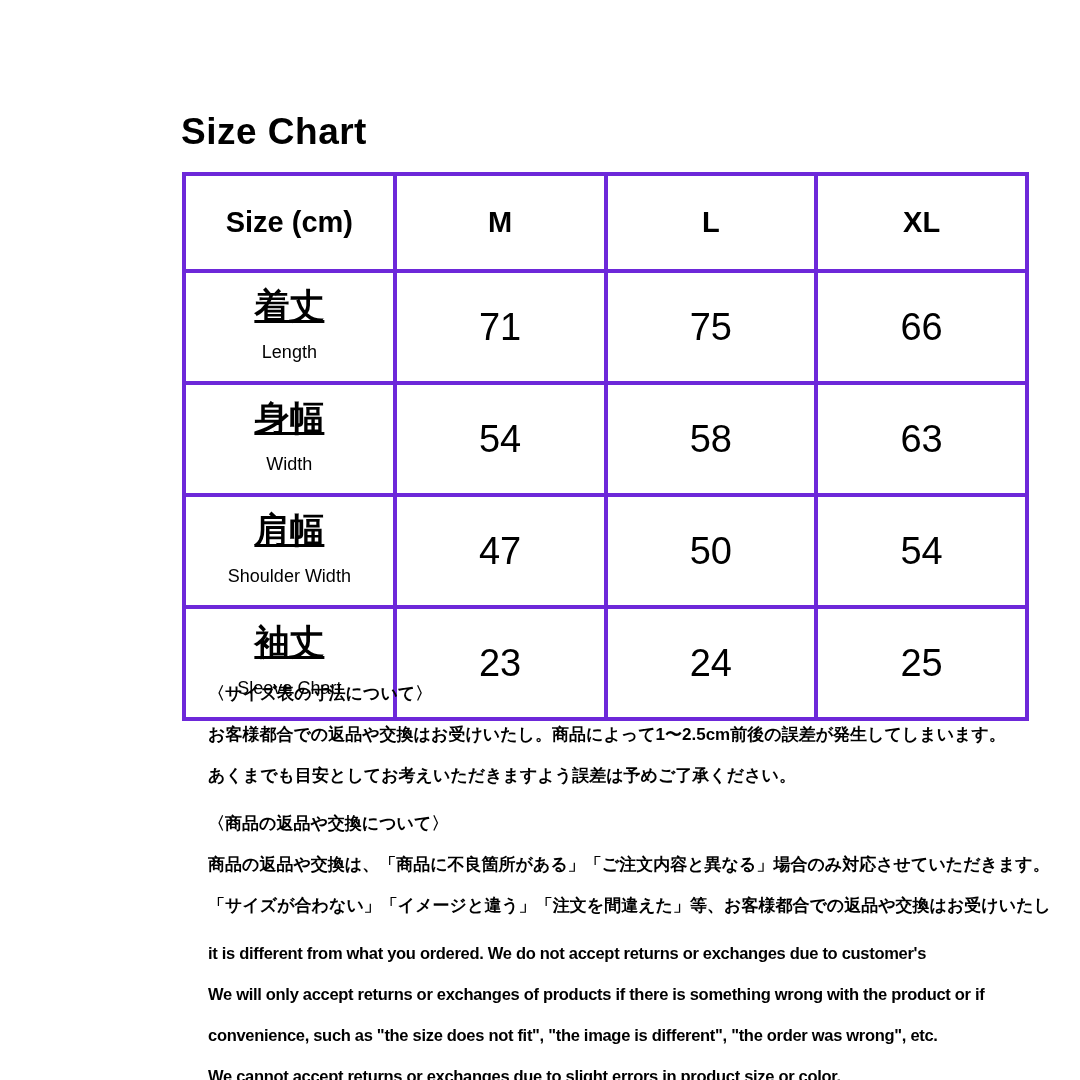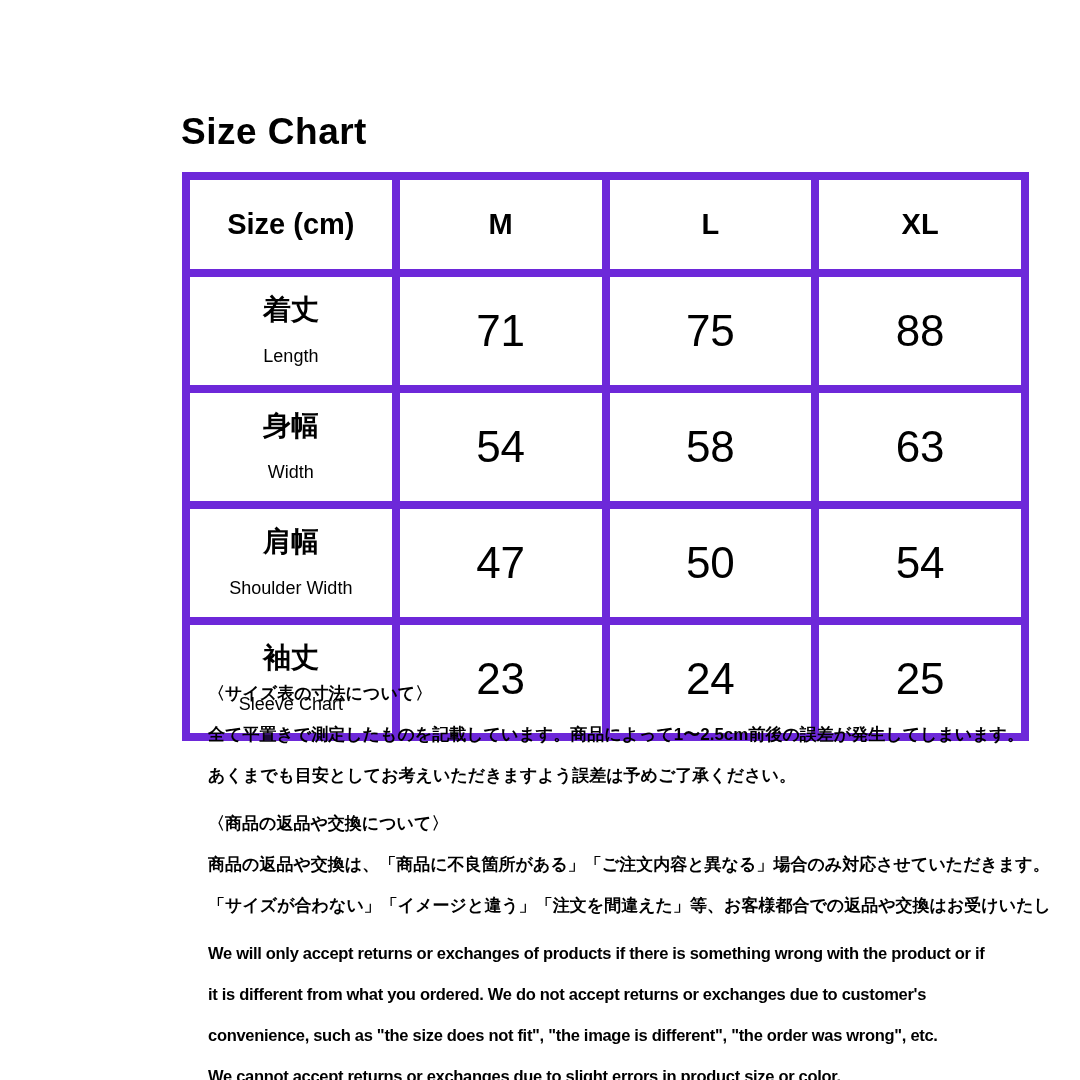--- a/index.html
+++ b/index.html
@@ -29,46 +29,47 @@
   table.size-table {
     position: absolute;
     left: 118px;
     top: 108px;
     width: 847px;
     border-collapse: collapse;
     table-layout: fixed;
   }
   table.size-table th,
   table.size-table td {
-    border: 8px solid #6d28d9;
+    border: 4px solid #6d28d9;
     text-align: center;
     vertical-align: middle;
     padding: 0;
     background: #ffffff;
   }
   tr.header-row { height: 97px; }
   tr.data-row { height: 94px; }
   .col-header {
     font-size: 29px;
     font-weight: bold;
   }
   .label-jp {
-    font-size: 28px;
+    font-size: 35px;
     font-weight: bold;
     line-height: 34px;
     display: block;
+    text-decoration: underline;
   }
   .label-en {
     font-size: 18px;
     font-weight: normal;
     line-height: 26px;
     display: block;
   }
   .value-cell {
-    font-size: 44px;
+    font-size: 38px;
     font-weight: normal;
   }
   .notes {
     position: absolute;
     left: 112px;
     top: 601px;
     width: 872px;
   }
   .note-section {
     margin-bottom: 23px;
@@ -100,21 +101,21 @@
         <th class="col-header">XL</th>
       </tr>
 
       <tr class="data-row">
         <td>
           <span class="label-jp">着丈</span>
           <span class="label-en">Length</span>
         </td>
         <td class="value-cell">71</td>
         <td class="value-cell">75</td>
-        <td class="value-cell">88</td>
+        <td class="value-cell">66</td>
       </tr>
 
       <tr class="data-row">
         <td>
           <span class="label-jp">身幅</span>
           <span class="label-en">Width</span>
         </td>
         <td class="value-cell">54</td>
         <td class="value-cell">58</td>
         <td class="value-cell">63</td>
@@ -139,33 +140,33 @@
         <td class="value-cell">24</td>
         <td class="value-cell">25</td>
       </tr>
     </tbody>
   </table>
 
   <div class="notes">
 
     <div class="note-section jp">
       <div class="note-line">〈サイズ表の寸法について〉</div>
-      <div class="note-line">全て平置きで測定したものを記載しています。商品によって1〜2.5cm前後の誤差が発生してしまいます。</div>
+      <div class="note-line">お客様都合での返品や交換はお受けいたし。商品によって1〜2.5cm前後の誤差が発生してしまいます。</div>
       <div class="note-line">あくまでも目安としてお考えいただきますよう誤差は予めご了承ください。</div>
     </div>
 
 
     <div class="note-section jp">
       <div class="note-line">〈商品の返品や交換について〉</div>
       <div class="note-line">商品の返品や交換は、「商品に不良箇所がある」「ご注文内容と異なる」場合のみ対応させていただきます。</div>
       <div class="note-line">「サイズが合わない」「イメージと違う」「注文を間違えた」等、お客様都合での返品や交換はお受けいたし</div>
     </div>
 
     <div class="note-section en">
+      <div class="note-line">it is different from what you ordered. We do not accept returns or exchanges due to customer's</div>
       <div class="note-line">We will only accept returns or exchanges of products if there is something wrong with the product or if</div>
-      <div class="note-line">it is different from what you ordered. We do not accept returns or exchanges due to customer's</div>
       <div class="note-line">convenience, such as "the size does not fit", "the image is different", "the order was wrong", etc.</div>
       <div class="note-line">We cannot accept returns or exchanges due to slight errors in product size or color.</div>
     </div>
 
   </div>
 
 </div>
 
 </body></html>

